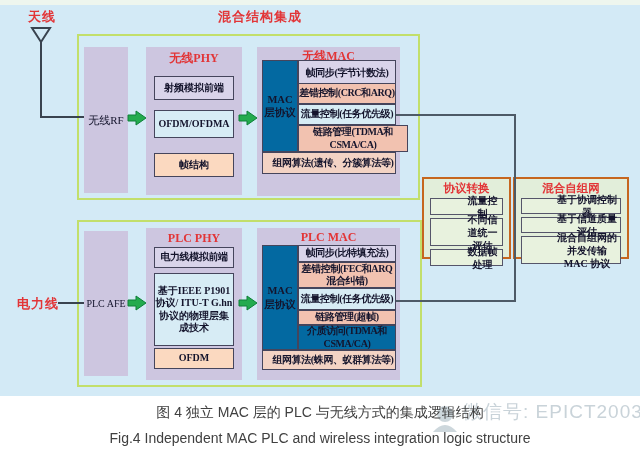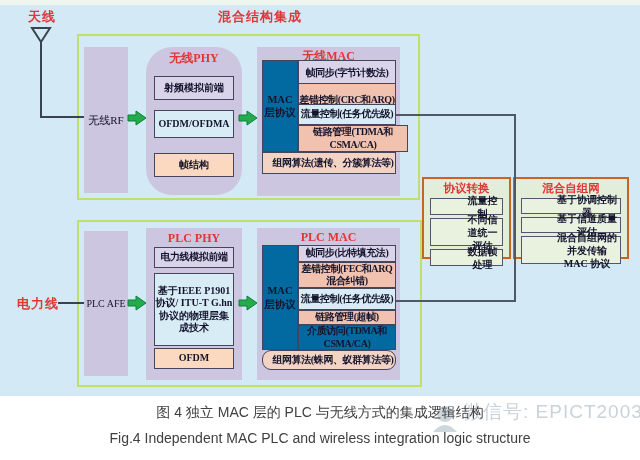--- a/index.html
+++ b/index.html
@@ -58,37 +58,37 @@
 
   <div class="frame" style="left:77px;top:34px;width:339px;height:162px;"></div>
   <div class="frame" style="left:77px;top:220px;width:341px;height:163px;"></div>
 
   <div class="sec bigbox" style="left:84px;top:47px;width:44px;height:146px;">无线RF</div>
 
   <svg class="arrow" style="left:127px;top:110px;" width="20" height="16">
     <path d="M1 5 h8 v-4 l10 7 -10 7 v-4 h-8 z" fill="#23ab4e" stroke="#0e8038"></path>
   </svg>
 
-  <div class="sec" style="left:146px;top:47px;width:96px;height:148px;border-radius:26px;">
+  <div class="sec" style="left:146px;top:47px;width:96px;height:148px;">
     <div class="sec-title">无线PHY</div>
     <div class="item lav nowrap" style="left:8px;top:29px;width:80px;height:24px;">射频模拟前端</div>
     <div class="item blu nowrap" style="left:8px;top:63px;width:80px;height:28px;">OFDM/OFDMA</div>
     <div class="item pch nowrap" style="left:8px;top:106px;width:80px;height:24px;">帧结构</div>
   </div>
 
   <svg class="arrow" style="left:238px;top:110px;" width="20" height="16">
     <path d="M1 5 h8 v-4 l10 7 -10 7 v-4 h-8 z" fill="#23ab4e" stroke="#0e8038"></path>
   </svg>
 
   <div class="sec" style="left:257px;top:47px;width:143px;height:149px;">
     <div class="sec-title" style="top:1px;">无线MAC</div>
     <div class="tbl" style="left:5px;top:13px;width:134px;height:114px;">
       <div class="item grn" style="left:0;top:0;width:36px;height:92px;font-size:10.5px;">MAC层协议</div>
       <div class="item lav nowrap tight" style="left:36px;top:0;width:98px;height:26px;">帧同步(字节计数法)</div>
-      <div class="item pnk nowrap tight" style="left:36px;top:23px;width:98px;height:35px;">差错控制(CRC和ARQ)</div>
+      <div class="item pnk nowrap tight" style="left:36px;top:23px;width:98px;height:21px;">差错控制(CRC和ARQ)</div>
       <div class="item blu nowrap tight" style="left:36px;top:44px;width:98px;height:21px;">流量控制(任务优先级)</div>
       <div class="item pnk tight" style="left:36px;top:65px;width:110px;height:27px;">链路管理(TDMA和CSMA/CA)</div>
       <div class="item pnk2 nowrap tight" style="left:0;top:92px;width:134px;height:22px;">组网算法(遗传、分簇算法等)</div>
     </div>
   </div>
 
   <div class="sec bigbox" style="left:84px;top:231px;width:44px;height:145px;font-size:10px;">PLC AFE</div>
 
   <svg class="arrow" style="left:127px;top:295px;" width="20" height="16">
     <path d="M1 5 h8 v-4 l10 7 -10 7 v-4 h-8 z" fill="#23ab4e" stroke="#0e8038"></path>
@@ -107,21 +107,21 @@
 
   <div class="sec" style="left:257px;top:228px;width:143px;height:152px;">
     <div class="sec-title" style="top:2px;">PLC MAC</div>
     <div class="tbl" style="left:5px;top:17px;width:134px;height:125px;">
       <div class="item grn" style="left:0;top:0;width:36px;height:105px;font-size:10.5px;">MAC层协议</div>
       <div class="item lav nowrap tight" style="left:36px;top:0;width:98px;height:17px;text-align:center;">帧同步(比特填充法)</div>
       <div class="item pnk tight" style="left:36px;top:17px;width:98px;height:26px;">差错控制(FEC和ARQ混合纠错)</div>
       <div class="item blu nowrap tight" style="left:36px;top:43px;width:98px;height:22px;">流量控制(任务优先级)</div>
       <div class="item pnk nowrap tight" style="left:36px;top:65px;width:98px;height:15px;">链路管理(超帧)</div>
       <div class="item grn tight" style="left:36px;top:80px;width:98px;height:25px;">介质访问(TDMA和CSMA/CA)</div>
-      <div class="item pnk2 nowrap tight" style="left:0;top:105px;width:134px;height:20px;border-radius:9px;">组网算法(蛛网、蚁群算法等)</div>
+      <div class="item pnk2 nowrap tight" style="left:0;top:105px;width:134px;height:20px;">组网算法(蛛网、蚁群算法等)</div>
     </div>
   </div>
 
   <div class="cline" style="left:396px;top:114px;width:120px;height:2px;"></div>
   <div class="cline" style="left:514px;top:114px;width:2px;height:188px;"></div>
   <div class="cline" style="left:396px;top:300px;width:120px;height:2px;"></div>
 
   <div class="obox" style="left:422px;top:177px;width:89px;height:82px;">
     <div class="sec-title">协议转换</div>
     <div style="position:absolute;left:0;right:0;top:16px;">

